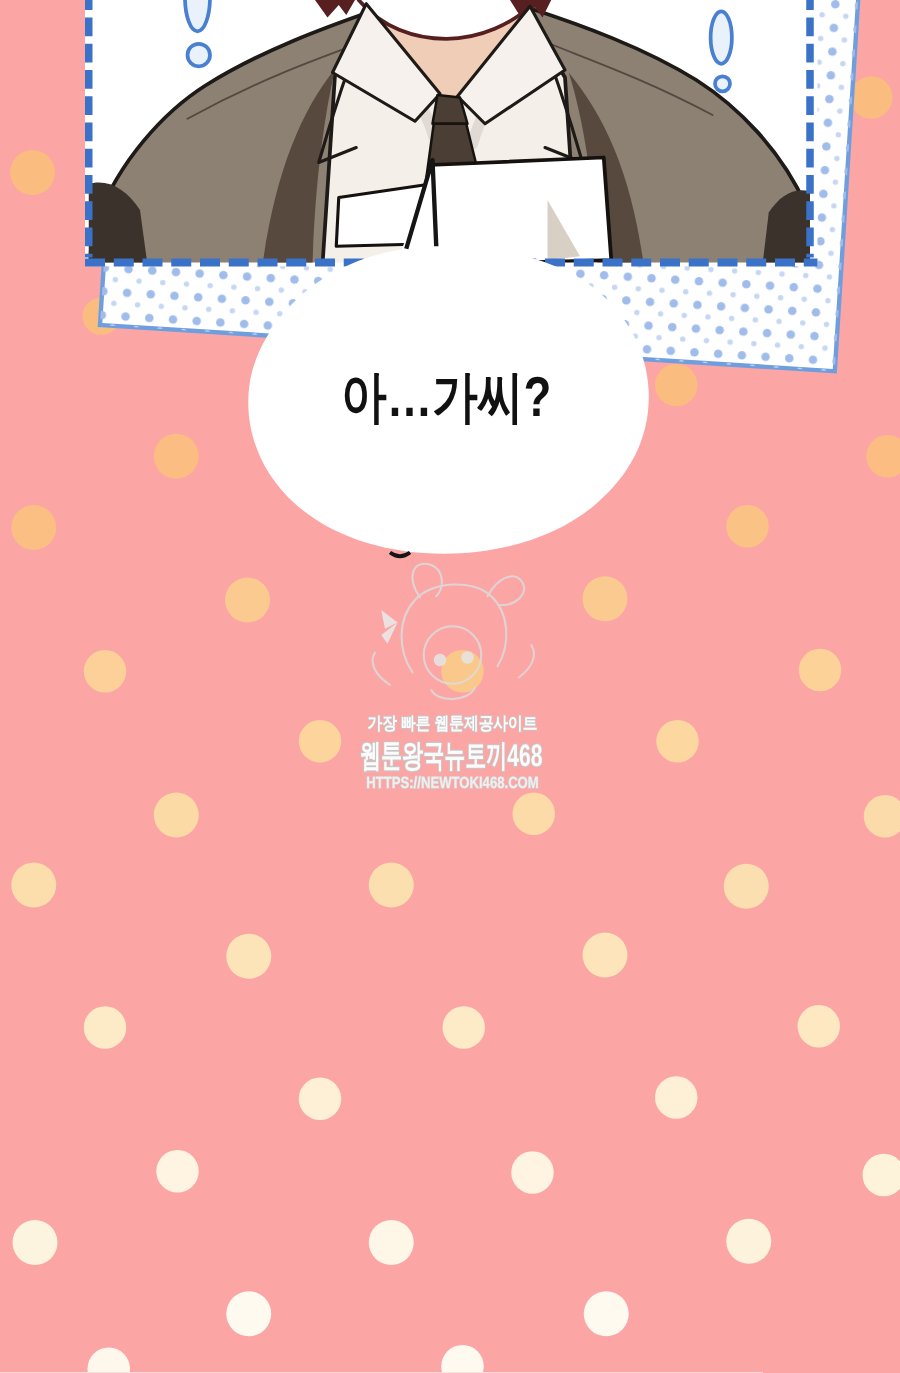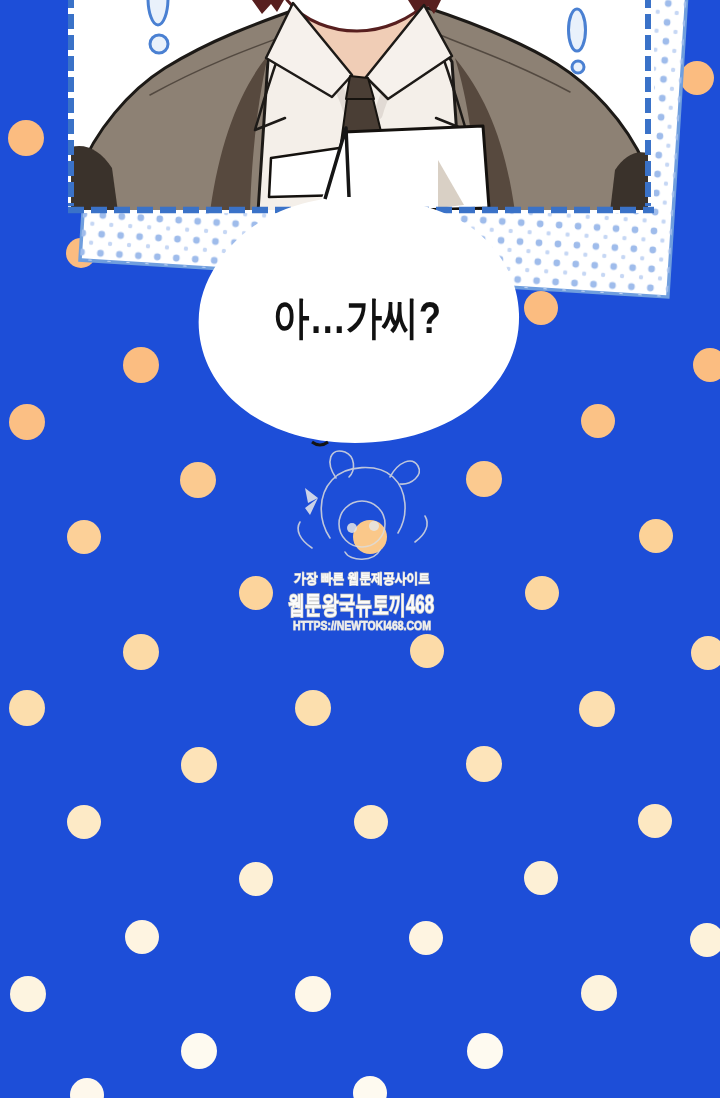--- a/index.html
+++ b/index.html
@@ -1,16 +1,16 @@
 <!DOCTYPE html>
 <html><head>
 <meta charset="utf-8">
 <style>
   html,body{margin:0;padding:0;background:#ffffff;}
-  .stage{position:relative;width:720px;height:1098px;background:#1d4ed8;overflow:hidden;
+  .stage{position:relative;width:720px;height:1098px;background:#fca5a5;overflow:hidden;
          font-family:"Liberation Sans","DejaVu Sans",sans-serif;}
   .layer{position:absolute;left:0;top:0;width:720px;height:1098px;}
   .dot{position:absolute;border-radius:50%;}
   svg{display:block;}
   .bubble-text{font-family:"Liberation Sans","DejaVu Sans",sans-serif;font-weight:bold;}
   .wm-text{font-family:"Liberation Sans","DejaVu Sans",sans-serif;font-weight:bold;}
 </style>
 </head>
 <body>
 

